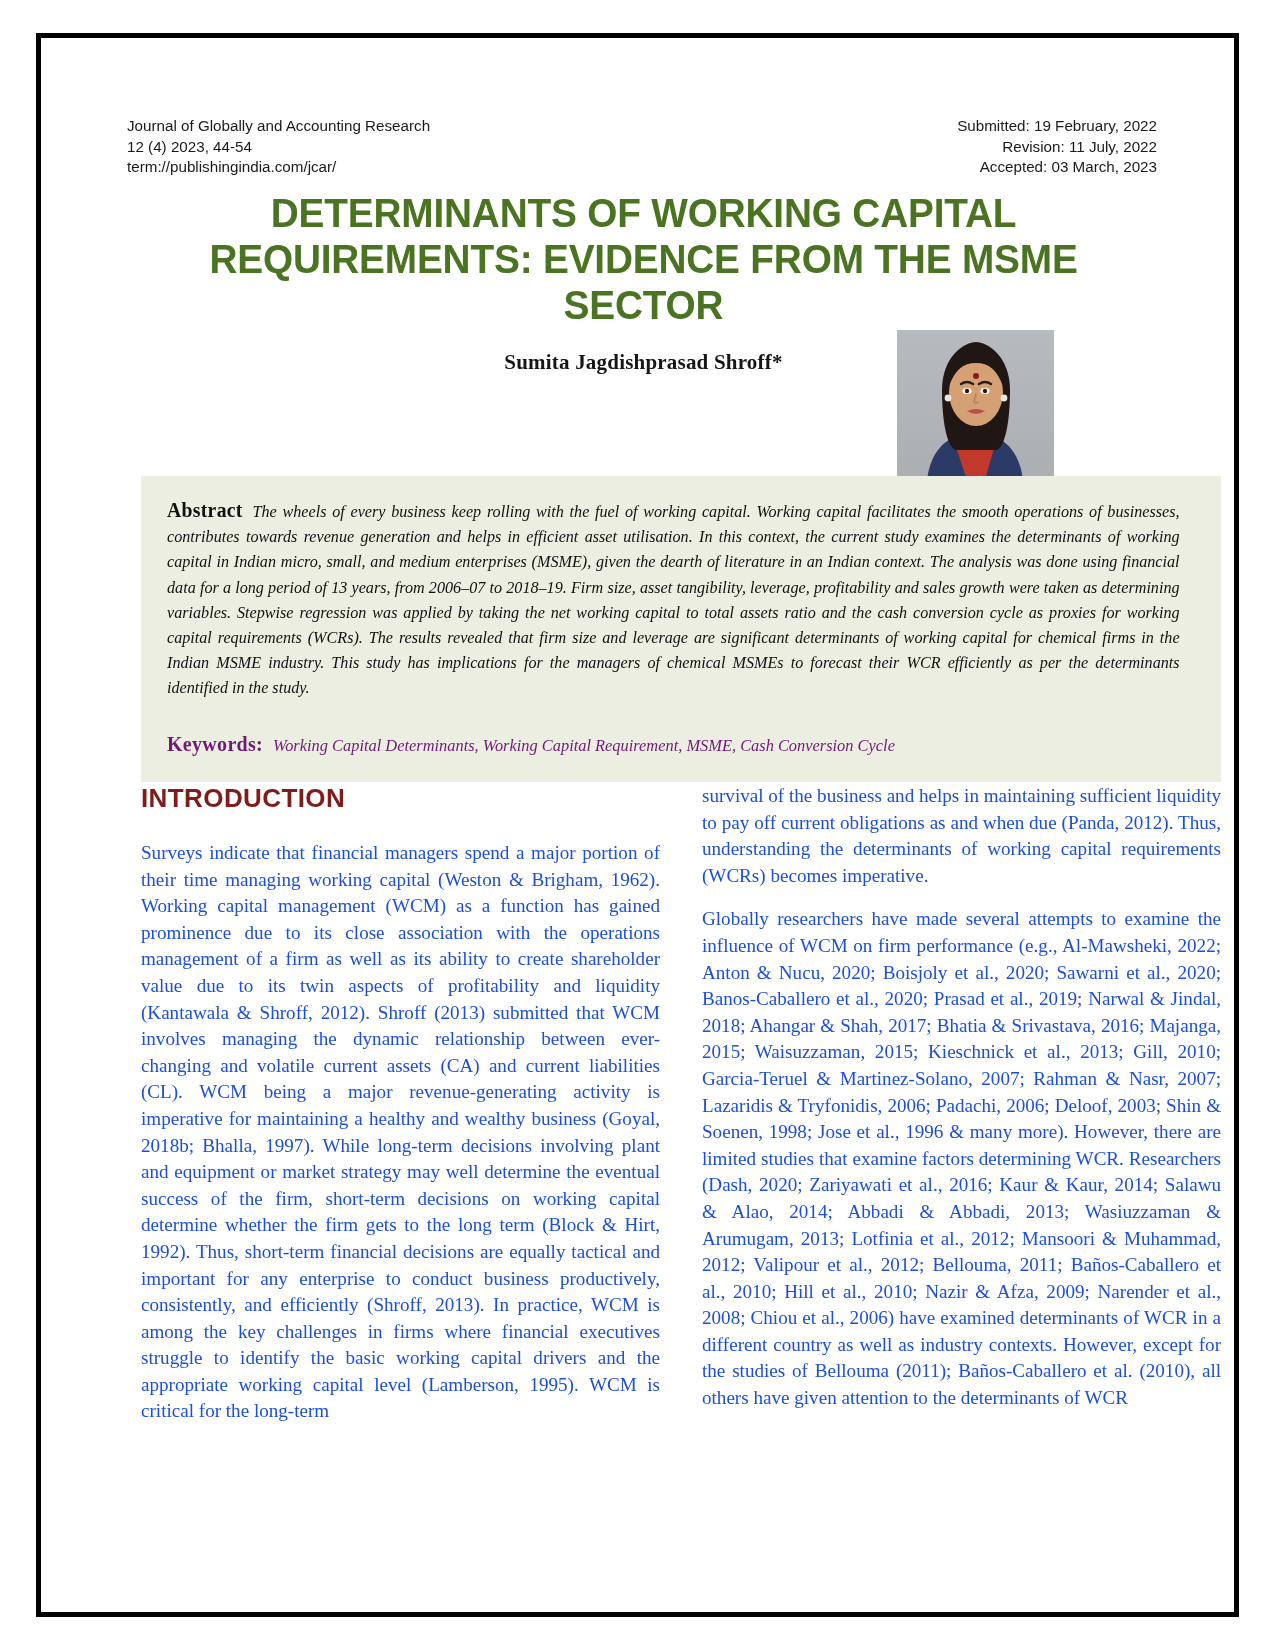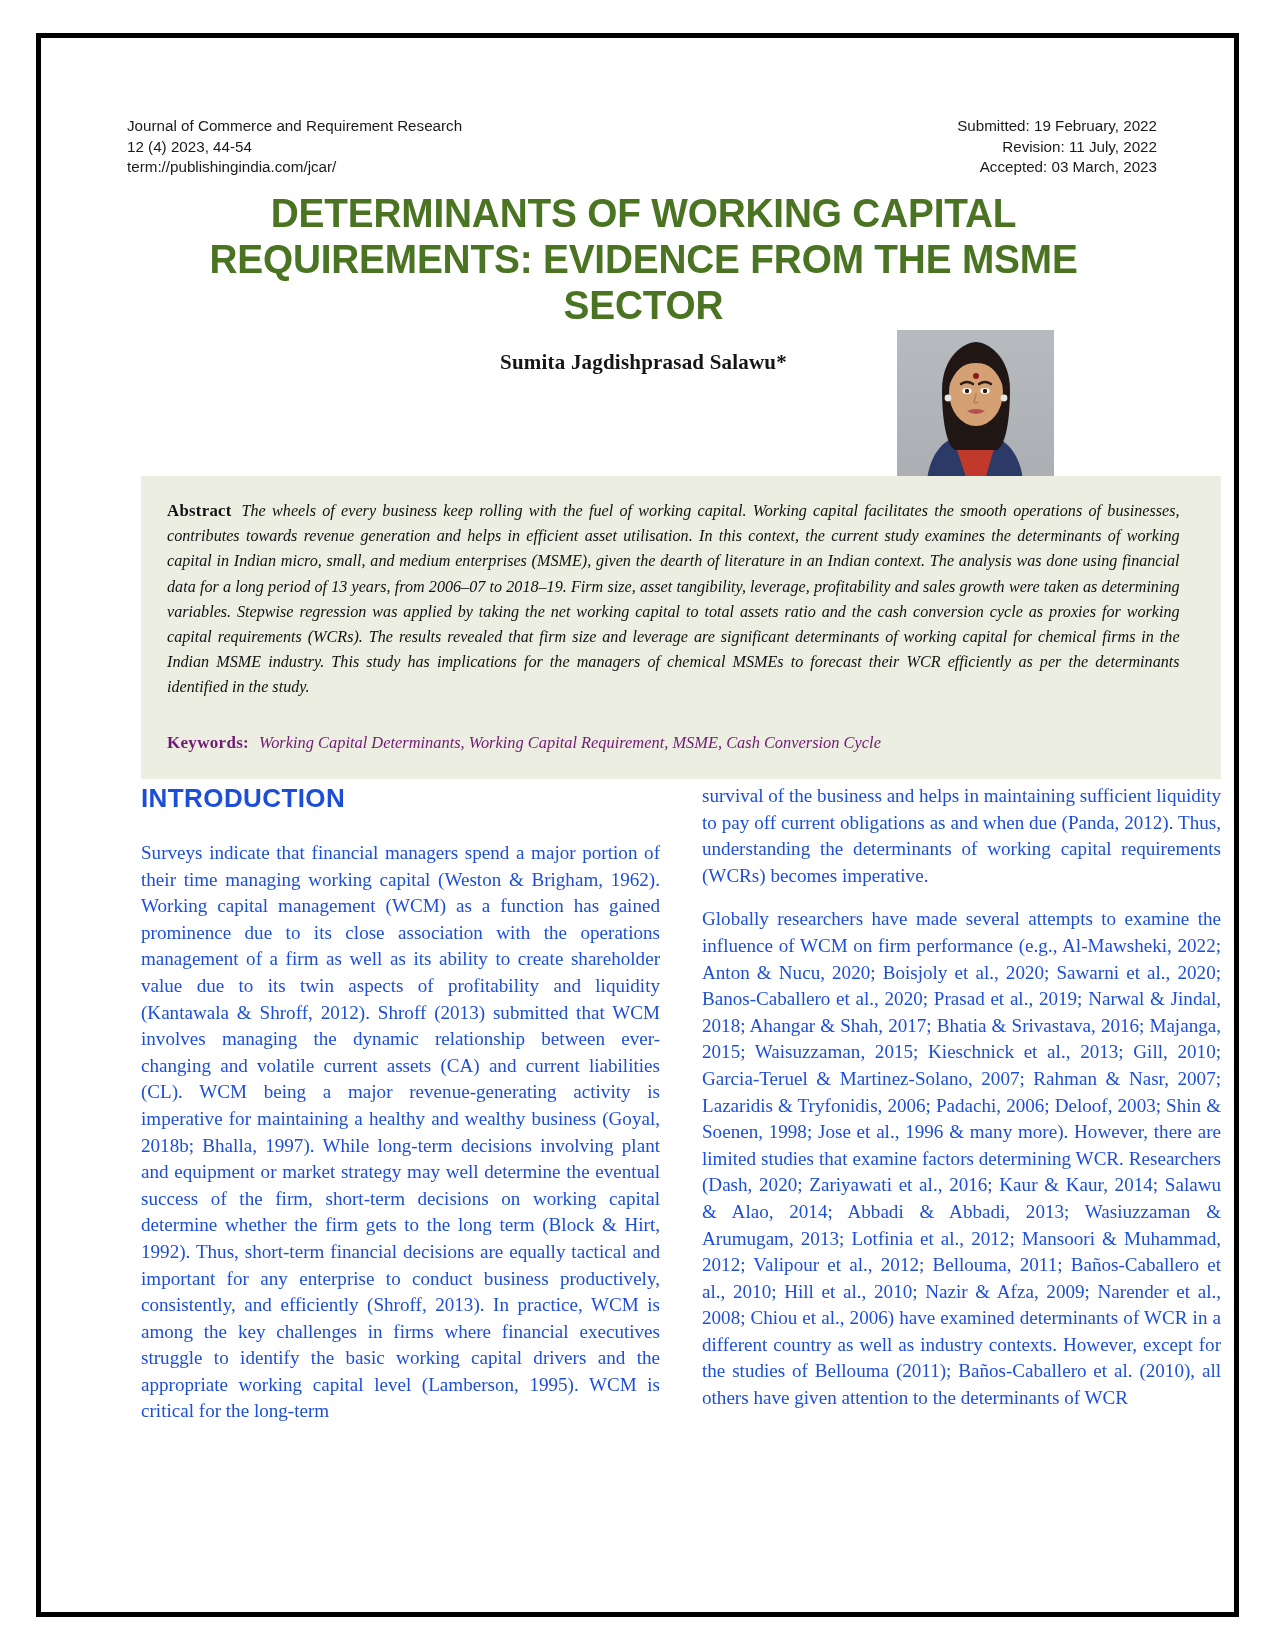--- a/index.html
+++ b/index.html
@@ -116,21 +116,21 @@
     line-height: 25.2px;
     color: #111111;
     text-align: justify;
     margin: 0;
     transform: scaleX(0.985);
     transform-origin: left top;
   }
   .lead {
     font-style: normal;
     font-weight: bold;
-    font-size: 17px;
+    font-size: 20px;
     letter-spacing: 0.3px;
     padding-right: 10px;
   }
   .keywords {
     margin-top: 31px;
     font-family: "Liberation Serif", serif;
     font-style: italic;
     font-size: 16.4px;
     line-height: 24px;
     color: #701a75;
@@ -148,21 +148,21 @@
   }
   .col {
     width: 519px;
     position: relative;
   }
   .section-head {
     font-family: "Liberation Sans", sans-serif;
     font-weight: bold;
     font-size: 26px;
     letter-spacing: 0.4px;
-    color: #1d4ed8;
+    color: #7f1d1d;
     margin: 0 0 26px 0;
   }
   .body-p {
     font-family: "Liberation Serif", serif;
     font-size: 19.1px;
     line-height: 26.6px;
     color: #1d4ed8;
     text-align: justify;
     text-justify: inter-word;
     margin: 0 0 17px 0;
@@ -201,34 +201,34 @@
 </style>
 </head>
 <body>
 
 <div id="page">
   <div id="frame">
     <div id="sheet">
 
       <div class="masthead">
         <div class="masthead-left">
-          <div>Journal of Commerce and Requirement Research</div>
+          <div>Journal of Globally and Accounting Research</div>
           <div>12 (4) 2023, 44-54</div>
           <div>term://publishingindia.com/jcar/</div>
         </div>
         <div class="masthead-right">
           <div>Submitted: 19 February, 2022</div>
           <div>Revision: 11 July, 2022</div>
           <div>Accepted: 03 March, 2023</div>
         </div>
       </div>
 
       <div class="title-block">
         <h1 class="paper-title">DETERMINANTS OF WORKING CAPITAL REQUIREMENTS: EVIDENCE FROM THE MSME SECTOR</h1>
-        <div class="author">Sumita Jagdishprasad Salawu*</div>
+        <div class="author">Sumita Jagdishprasad Shroff*</div>
       </div>
 
       <div class="photo">
         <svg width="157" height="150" viewBox="0 0 157 150" xmlns="http://www.w3.org/2000/svg">
           <defs>
             <linearGradient id="bg" x1="0" y1="0" x2="0" y2="1">
               <stop offset="0%" stop-color="#b7babe"></stop>
               <stop offset="100%" stop-color="#abaeb2"></stop>
             </linearGradient>
             <clipPath id="frameclip">

